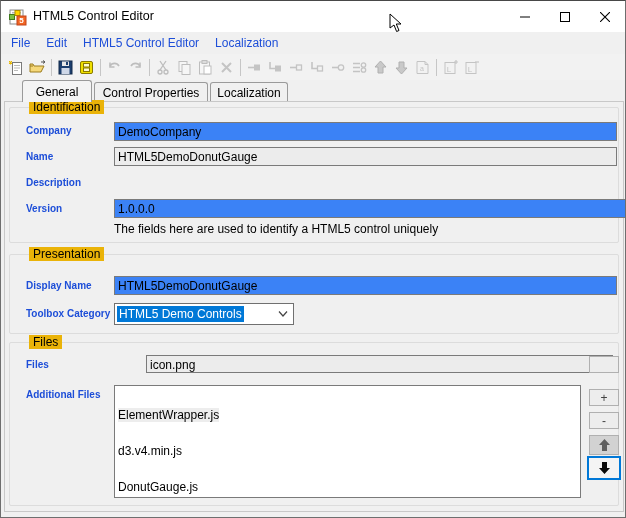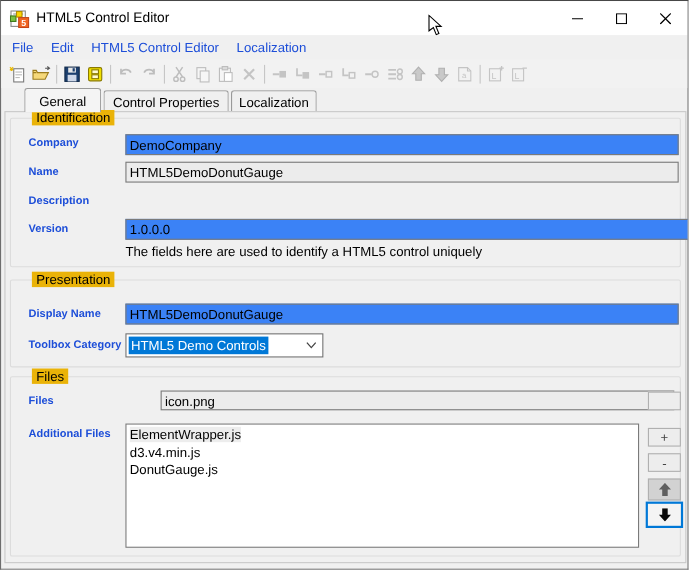--- a/index.html
+++ b/index.html
@@ -40,21 +40,21 @@
   
   .flabel { position:absolute; font-size:10px; color:#1d4ed8; white-space:nowrap; z-index:4;font-weight:bold; }
   .textbox { position:absolute; height:19px; background:#3b82f6; border:1px solid #7a7a7a; font-size:12px;
              padding:2px 3px 0 3px; white-space:nowrap; overflow:hidden; z-index:4; }
   .textbox.readonly { background:#ececec; }
   .note { position:absolute; font-size:12px; color:#000; z-index:4; }
   .combobox { position:absolute; height:22px; background:#fff; border:1px solid #707070; z-index:4; display:flex; align-items:center; }
   .combo-sel { margin-left:2px; padding:1px 2px; background:#0078d7; color:#fff; font-size:12px; white-space:nowrap; }
   .combo-arrow { position:absolute; right:5px; top:6px; }
   .listbox { position:absolute; background:#fff; border:1px solid #7a7a7a; z-index:4; padding:1px 0; overflow:hidden; }
-  .list-item { font-size:12px; padding:0 3px; line-height:16px; white-space:nowrap; }
+  .list-item { font-size:12px; padding:0 3px; line-height:16px; white-space:nowrap;margin-top:20px; }
   .list-item .seltext { background:#ededed; }
   .sbtn { position:absolute; width:30px; background:#ededed; border:1px solid #b0b0b0; z-index:4;
           display:flex; align-items:center; justify-content:center; font-size:12px; color:#444; }
   #btn-browse { left:588px; top:355px; height:17px; }
   #btn-add    { left:588px; top:388px; height:17px; }
   #btn-del    { left:588px; top:411px; height:17px; }
   #btn-up     { left:588px; top:434px; height:20px; background:#d2d2d2; }
   #btn-down   { left:586px; top:455px; width:34px; height:24px; background:#f4f4f4; border:2px solid #0078d7; }
   
   .cursor { position:absolute; left:388px; top:12px; z-index:9; }

